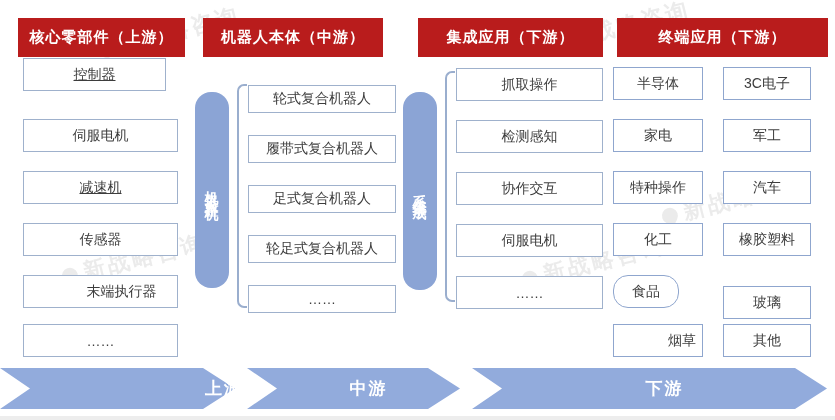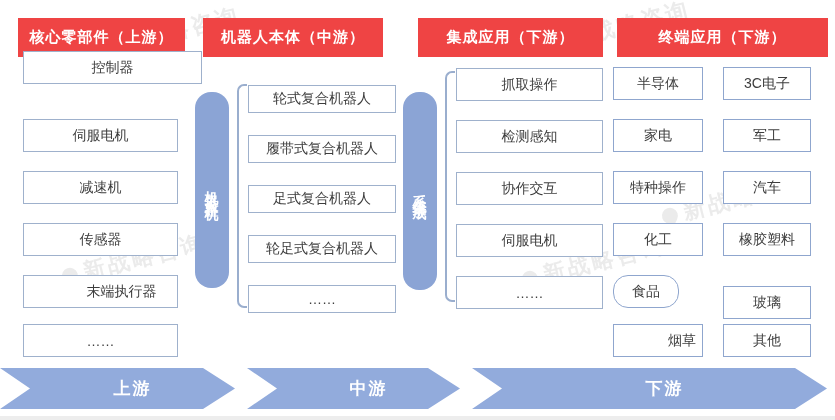--- a/index.html
+++ b/index.html
@@ -1,21 +1,21 @@
 <!DOCTYPE html>
 <html><head>
 <meta charset="utf-8">
 <style>
   html,body{margin:0;padding:0;background:#ffffff;}
   #canvas{
     position:relative;width:835px;height:420px;background:#ffffff;overflow:hidden;
     font-family:"Liberation Sans","DejaVu Sans",sans-serif;
   }
   .hdr{
-    position:absolute;height:39px;background:#ef4444;border-radius:0;
+    position:absolute;height:39px;background:#b91c1c;border-radius:0;
     color:#ffffff;font-weight:bold;font-size:15px;
     display:flex;align-items:center;justify-content:center;letter-spacing:1px;
   }
   .box{
     position:absolute;height:33px;background:#ffffff;border:1px solid #9FB1CC;
     display:flex;align-items:center;justify-content:center;
     font-size:14px;color:#3d3d3d;box-sizing:border-box;
   }
   .box2{height:28px;}
   .box4{border-color:#8FA6CE;}
@@ -70,23 +70,23 @@
   <div class="wm" style="left:660px;top:185px;">
     <span class="wm-logo"></span>
     <span>新战略咨询</span>
   </div>
 
   <div class="hdr" style="left:18px;top:18px;width:167px;">核心零部件（上游）</div>
   <div class="hdr" style="left:203px;top:18px;width:180px;">机器人本体（中游）</div>
   <div class="hdr" style="left:418px;top:18px;width:185px;">集成应用（下游）</div>
   <div class="hdr" style="left:617px;top:18px;width:211px;">终端应用（下游）</div>
 
-  <div class="box" style="left:23px;top:51px;width:179px;">控制器</div>
+  <div class="box" style="left:23px;top:58px;width:143px;text-decoration:underline;">控制器</div>
   <div class="box" style="left:23px;top:119px;width:155px;">伺服电机</div>
-  <div class="box" style="left:23px;top:171px;width:155px;">减速机</div>
+  <div class="box" style="left:23px;top:171px;width:155px;text-decoration:underline;">减速机</div>
   <div class="box" style="left:23px;top:223px;width:155px;">传感器</div>
   <div class="box" style="left:23px;top:275px;width:155px;padding-left:42px;">末端执行器</div>
   <div class="box" style="left:23px;top:324px;width:155px;">……</div>
 
   <div class="vbar" style="left:195px;top:92px;height:196px;">机器人整机</div>
 
   <div class="bracket" style="left:237px;top:84px;height:224px;"></div>
 
   <div class="box box2" style="left:248px;top:85px;width:148px;">轮式复合机器人</div>
   <div class="box box2" style="left:248px;top:135px;width:148px;">履带式复合机器人</div>
@@ -116,18 +116,18 @@
   <div class="box box4" style="left:723px;top:171px;width:88px;">汽车</div>
   <div class="box box4" style="left:723px;top:223px;width:88px;">橡胶塑料</div>
   <div class="box box4" style="left:723px;top:286px;width:88px;">玻璃</div>
   <div class="box box4" style="left:723px;top:324px;width:88px;">其他</div>
 
   <svg id="arrow-svg" width="835" height="41">
     <polygon points="0,0 203,0 235,20.5 203,41 0,41 30,20.5" fill="#92ABDC"></polygon>
     <polygon points="247,0 428,0 460,20.5 428,41 247,41 277,20.5" fill="#92ABDC"></polygon>
     <polygon points="472,0 795,0 827,20.5 795,41 472,41 502,20.5" fill="#92ABDC"></polygon>
   </svg>
-  <div class="arrow-label" style="left:30px;width:205px;">上游</div>
+  <div class="arrow-label" style="left:38px;width:205px;text-align:right;">上游</div>
   <div class="arrow-label" style="left:277px;width:183px;">中游</div>
   <div class="arrow-label" style="left:502px;width:325px;">下游</div>
 
   <div class="bottom-edge"></div>
 </div>
 
 </body></html>

